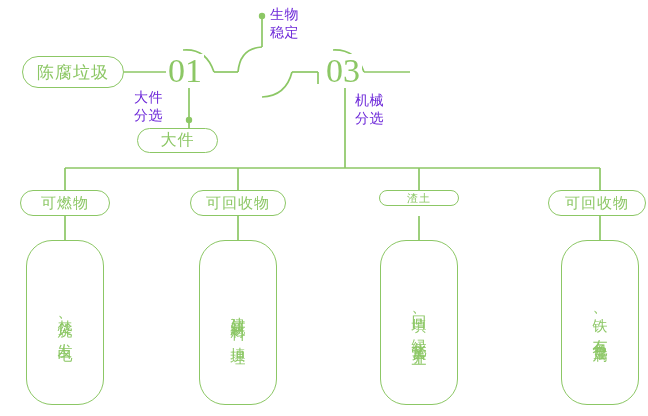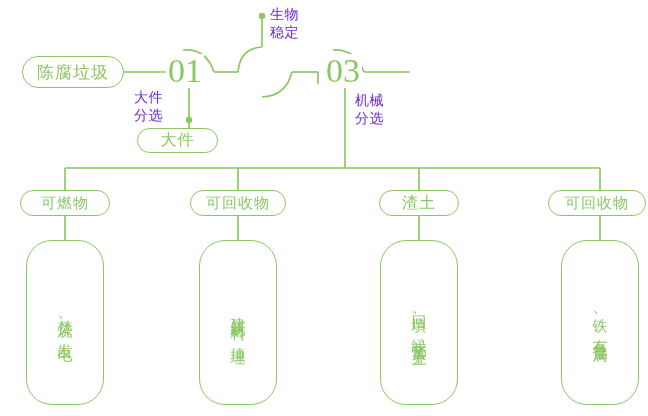--- a/index.html
+++ b/index.html
@@ -142,21 +142,21 @@
     <span class="vtext">焚烧、发电</span>
   </div>
 
   <div class="node pill" style="left:190px;top:190px;width:96px;height:26px;font-size:15px;">
     <span>可回收物</span>
   </div>
   <div class="node vbox" style="left:199px;top:240px;width:78px;height:165px;">
     <span class="vtext">建筑材料、填埋</span>
   </div>
 
-  <div class="node pill" style="left:379px;top:190px;width:80px;height:26px;font-size:16px;">
+  <div class="node pill" style="left:379px;top:190px;width:80px;height:16px;font-size:11px;">
     <span>渣土</span>
   </div>
   <div class="node vbox" style="left:380px;top:240px;width:78px;height:165px;">
     <span class="vtext">回填、绿化营养土</span>
   </div>
 
   <div class="node pill" style="left:548px;top:190px;width:98px;height:26px;font-size:15px;text-align:center;">
     <span>可回收物</span>
   </div>
   <div class="node vbox" style="left:561px;top:240px;width:78px;height:165px;">

